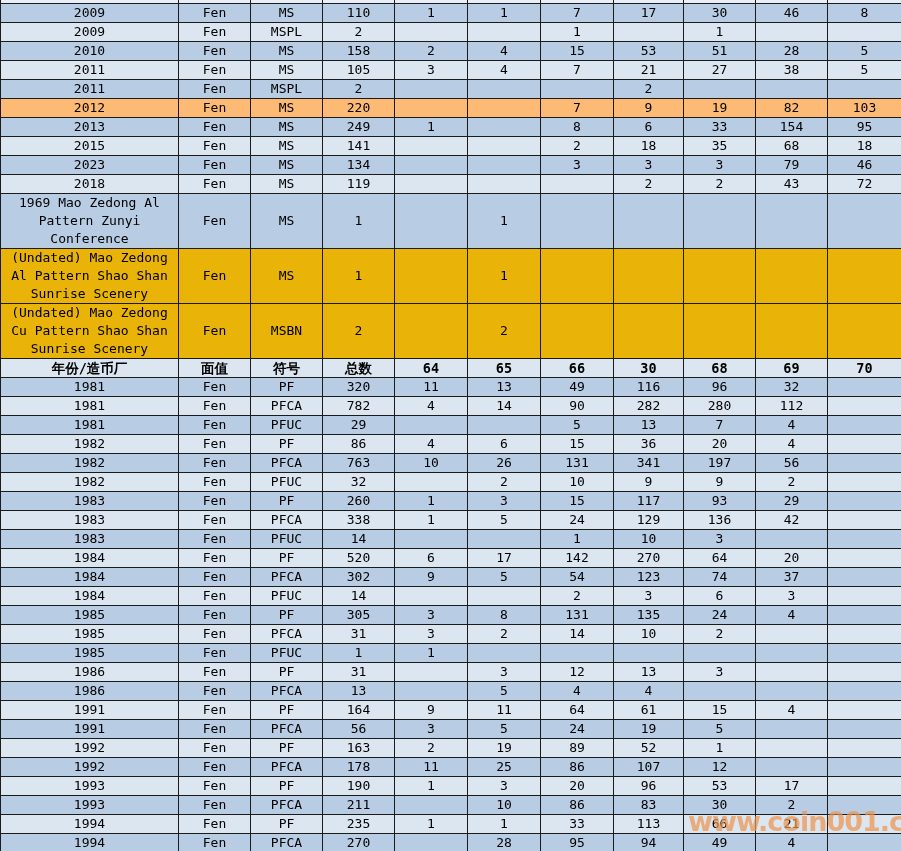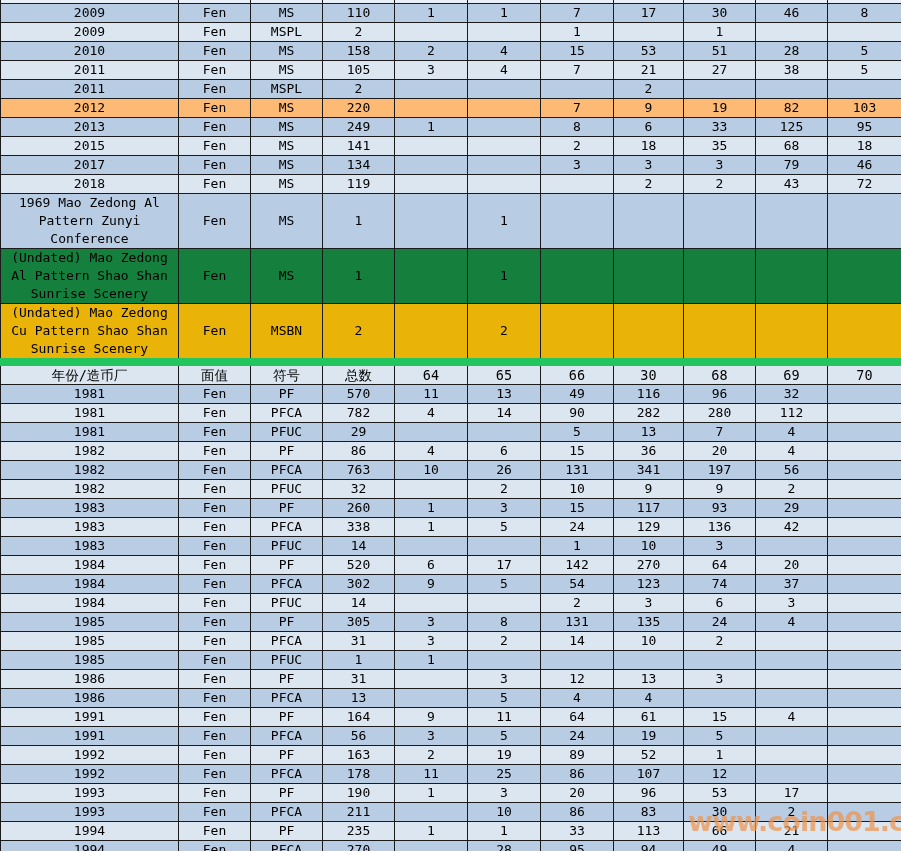--- a/index.html
+++ b/index.html
@@ -29,22 +29,22 @@
   }
   tr.sliver td {
     height: 3px;
     line-height: 3px;
     border-top: none;
   }
   tr.tall td {
     height: 53px;
   }
   tr.header-row th {
-    font-weight: normal;
-    border-top: 8px solid #22c55e;
+    font-weight: bold;
+    border-top: 1px solid #22c55e;
     font-size: 13.5px;
   }
   .watermark {
     position: absolute;
     left: 688px;
     top: 806px;
     font-family: "DejaVu Sans", "Liberation Sans", sans-serif;
     font-size: 27px;
     font-weight: bold;
     white-space: nowrap;
@@ -165,38 +165,38 @@
       <tr style="background: rgb(184, 204, 228);">
         <td>2013</td>
         <td>Fen</td>
         <td>MS</td>
         <td>249</td>
         <td>1</td>
         <td></td>
         <td>8</td>
         <td>6</td>
         <td>33</td>
-        <td>125</td>
+        <td>154</td>
         <td>95</td>
       </tr>
       <tr style="background: rgb(220, 230, 241);">
         <td>2015</td>
         <td>Fen</td>
         <td>MS</td>
         <td>141</td>
         <td></td>
         <td></td>
         <td>2</td>
         <td>18</td>
         <td>35</td>
         <td>68</td>
         <td>18</td>
       </tr>
       <tr style="background: rgb(184, 204, 228);">
-        <td>2017</td>
+        <td>2023</td>
         <td>Fen</td>
         <td>MS</td>
         <td>134</td>
         <td></td>
         <td></td>
         <td>3</td>
         <td>3</td>
         <td>3</td>
         <td>79</td>
         <td>46</td>
@@ -220,21 +220,21 @@
         <td>MS</td>
         <td>1</td>
         <td></td>
         <td>1</td>
         <td></td>
         <td></td>
         <td></td>
         <td></td>
         <td></td>
       </tr>
-      <tr class="tall" style="background: #15803d; margin-top: 46px;">
+      <tr class="tall" style="background: #eab308; margin-top: 46px;">
         <td>(Undated) Mao Zedong Al Pattern Shao Shan Sunrise Scenery</td>
         <td>Fen</td>
         <td>MS</td>
         <td>1</td>
         <td></td>
         <td>1</td>
         <td></td>
         <td></td>
         <td></td>
         <td></td>
@@ -263,21 +263,21 @@
         <th>66</th>
         <th>30</th>
         <th>68</th>
         <th>69</th>
         <th>70</th>
       </tr>
       <tr style="background: rgb(184, 204, 228);">
         <td>1981</td>
         <td>Fen</td>
         <td>PF</td>
-        <td>570</td>
+        <td>320</td>
         <td>11</td>
         <td>13</td>
         <td>49</td>
         <td>116</td>
         <td>96</td>
         <td>32</td>
         <td></td>
       </tr>
       <tr style="background: rgb(220, 230, 241);">
         <td>1981</td>

